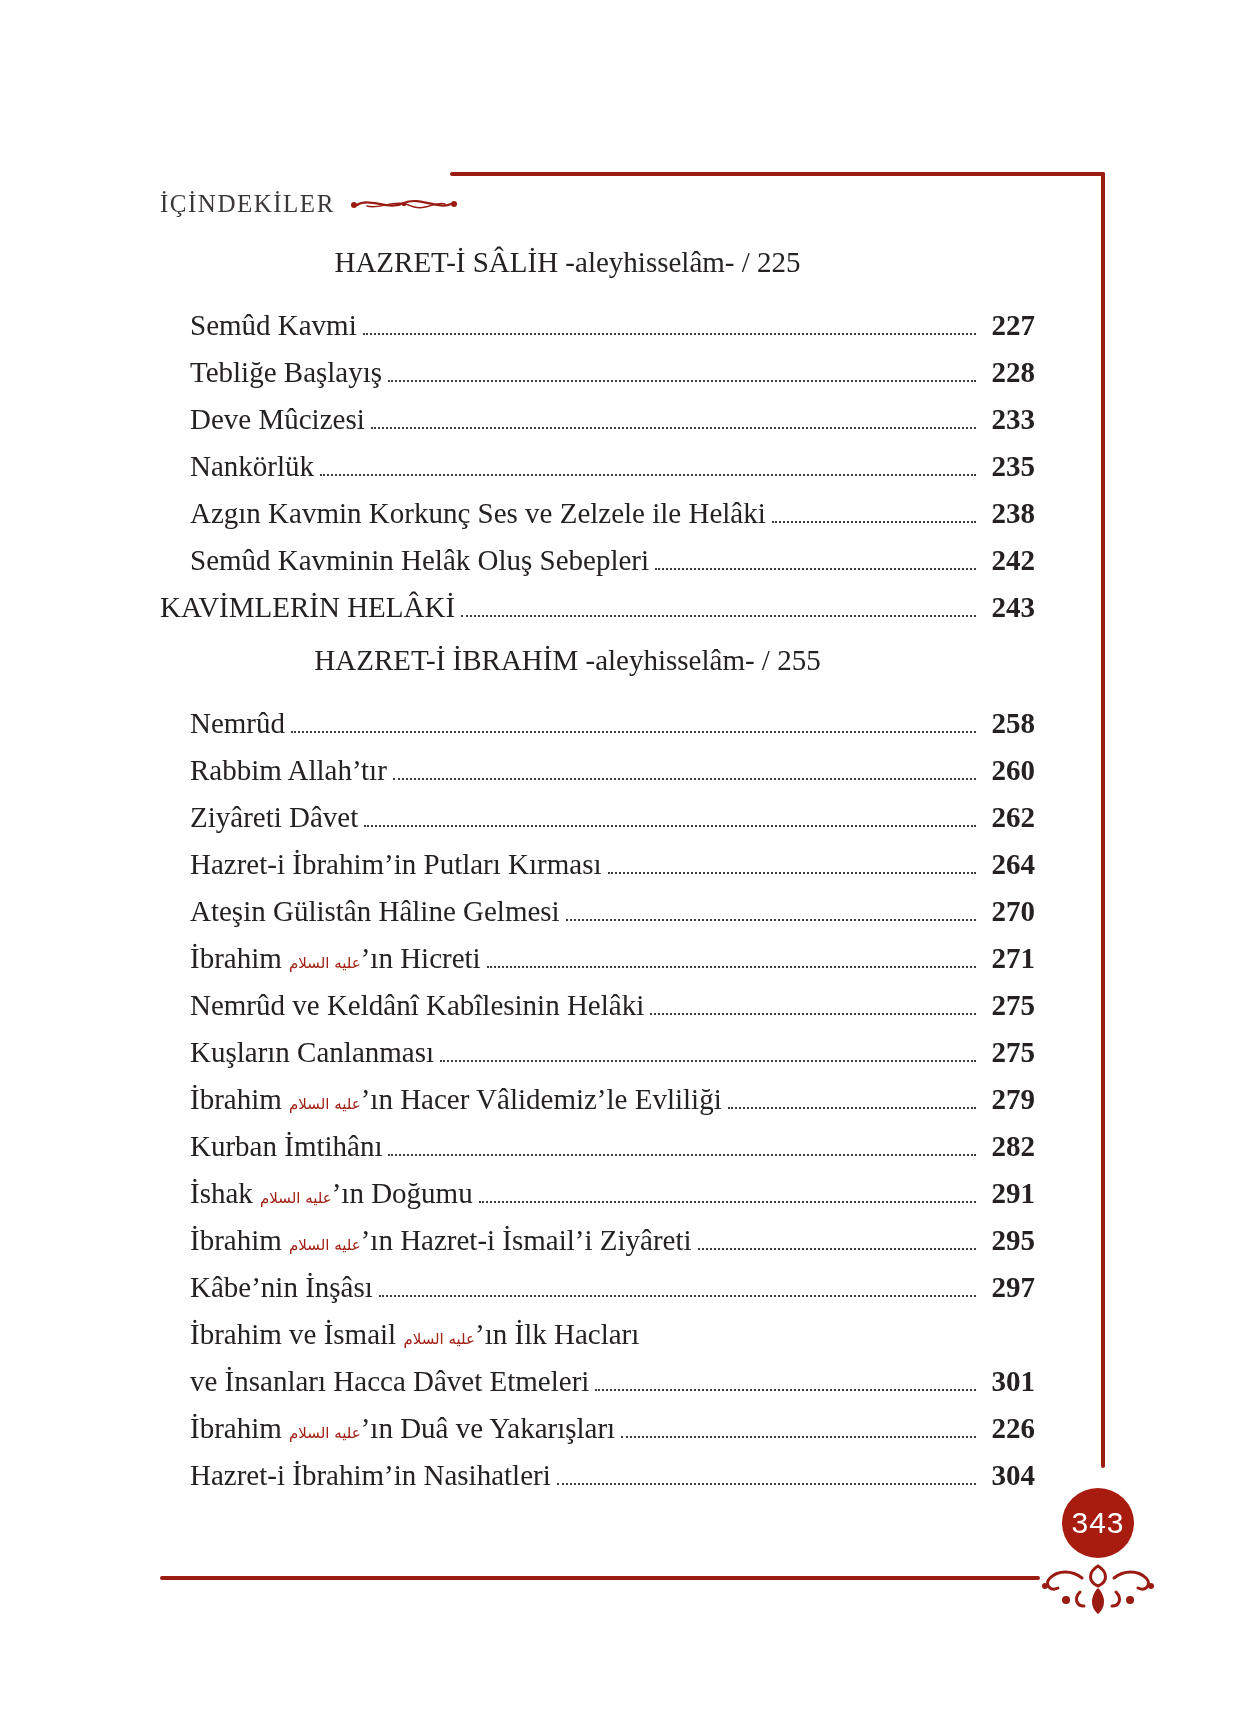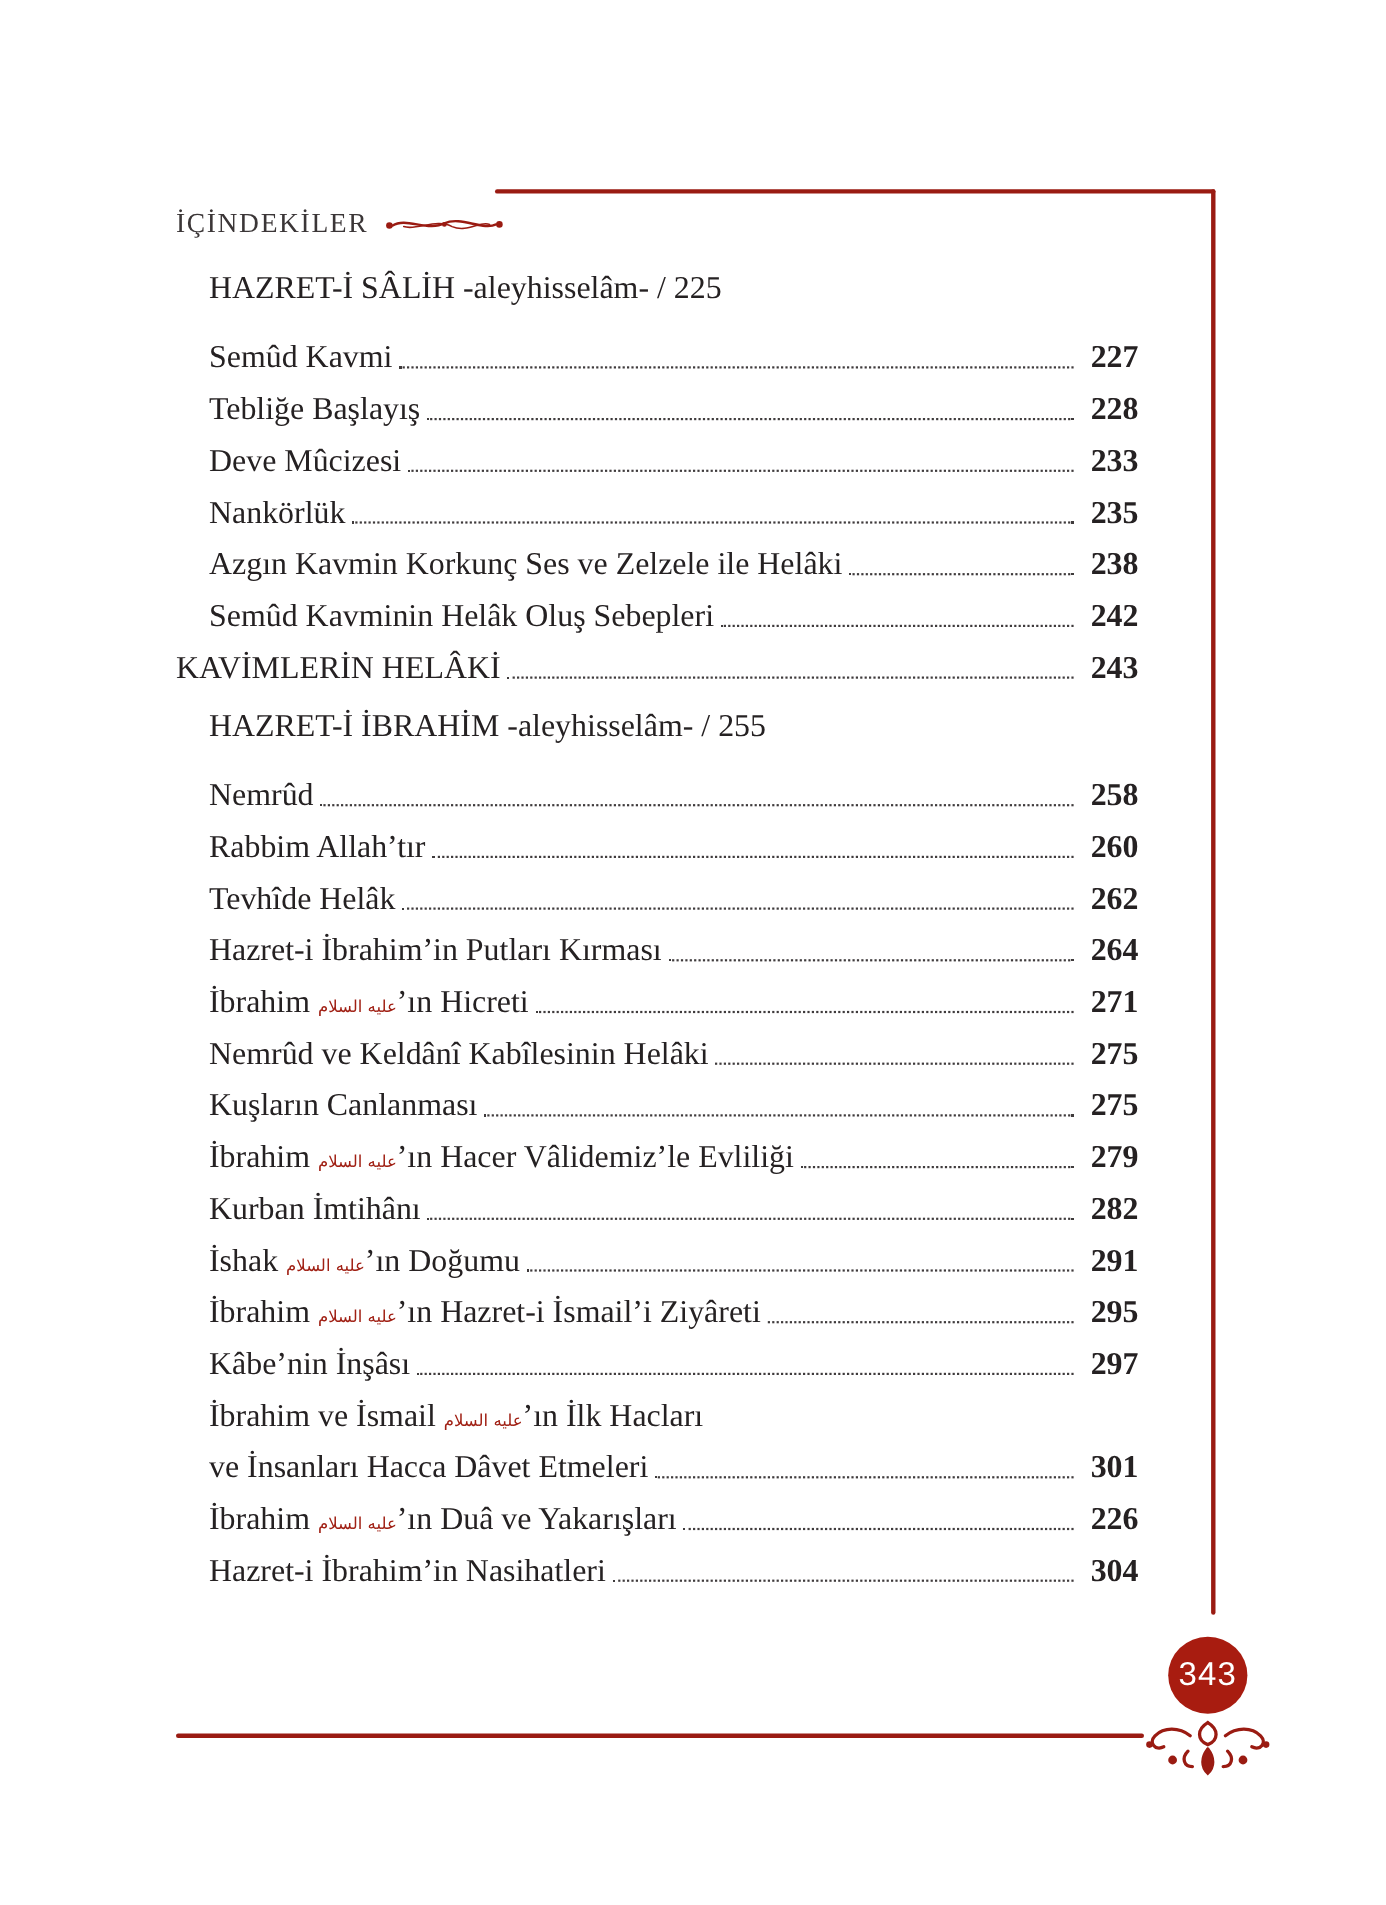--- a/index.html
+++ b/index.html
@@ -27,21 +27,21 @@
   }
   .side-rule{
     position:absolute;left:1101px;top:172px;width:4px;height:1296px;
     background:#9a1b12;border-radius:2px;
   }
   
   .toc{
     position:absolute;left:190px;top:226px;width:845px;
   }
   .sec-heading{
-    font-size:29px;
+    font-size:29px;text-align:center;
     margin:20px 90px 16px 0;
     color:#252122;white-space:nowrap;
   }
   .row{
     display:flex;align-items:flex-end;
     height:47px;white-space:nowrap;justify-content:space-between;
   }
   .row.lvl0{margin-left:-30px;}
   .lbl{font-size:29px;flex:0 0 auto;}
   .dots{
@@ -141,28 +141,33 @@
         <span class="lbl">Nemrûd</span>
         <span class="dots"></span>
         <span class="pg">258</span>
       </div>
       <div class="row lvl1">
         <span class="lbl">Rabbim Allah’tır</span>
         <span class="dots"></span>
         <span class="pg">260</span>
       </div>
       <div class="row lvl1">
-        <span class="lbl">Tevhîde Helâk</span>
+        <span class="lbl">Ziyâreti Dâvet</span>
         <span class="dots"></span>
         <span class="pg">262</span>
       </div>
       <div class="row lvl1">
         <span class="lbl">Hazret-i İbrahim’in Putları Kırması</span>
         <span class="dots"></span>
         <span class="pg">264</span>
+      </div>
+      <div class="row lvl1">
+        <span class="lbl">Ateşin Gülistân Hâline Gelmesi</span>
+        <span class="dots"></span>
+        <span class="pg">270</span>
       </div>
       <div class="row lvl1">
         <span class="lbl">İbrahim <span class="as-mark">عليه السلام</span>’ın Hicreti</span>
         <span class="dots"></span>
         <span class="pg">271</span>
       </div>
       <div class="row lvl1">
         <span class="lbl">Nemrûd ve Keldânî Kabîlesinin Helâki</span>
         <span class="dots"></span>
         <span class="pg">275</span>

